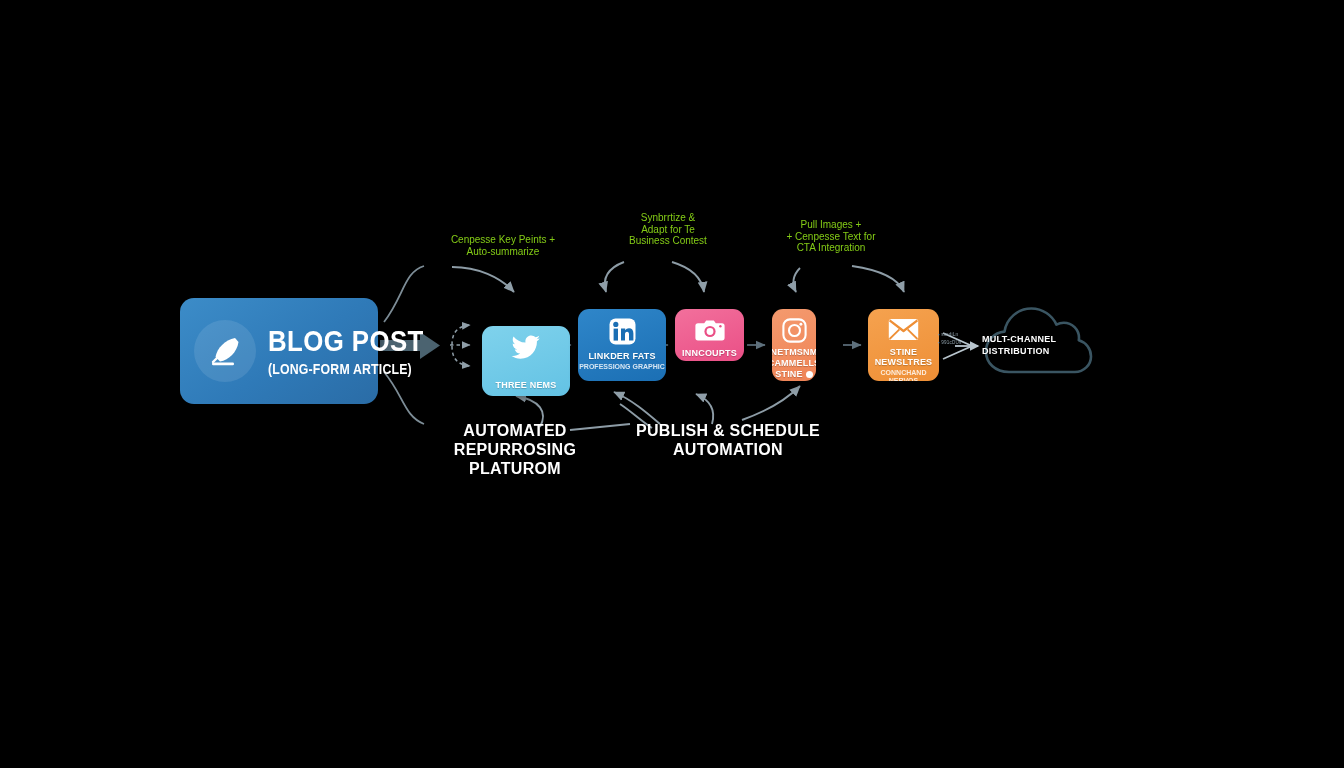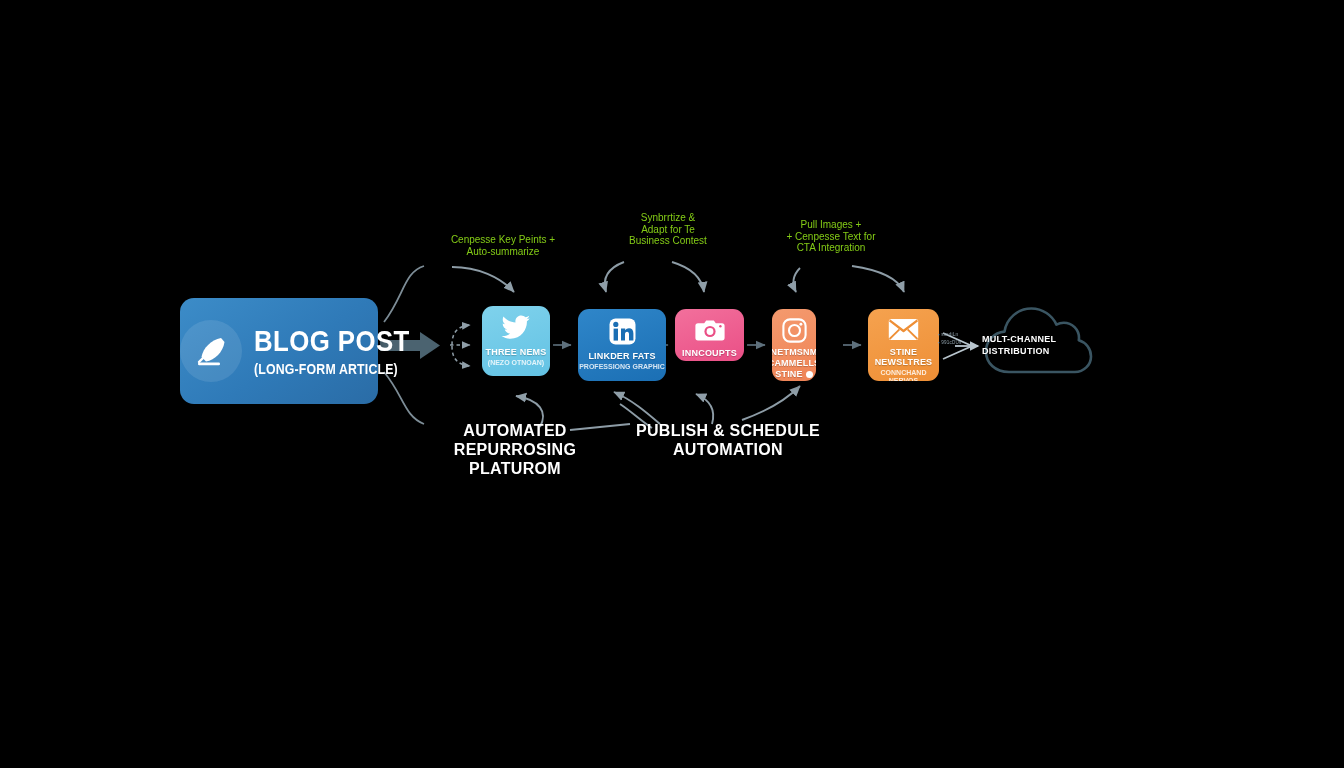--- a/index.html
+++ b/index.html
@@ -31,21 +31,21 @@
   
   .source-box {
     position: absolute;
     left: 180px; top: 298px;
     width: 198px; height: 106px;
     border-radius: 14px;
     background: linear-gradient(145deg, #3c8cc8 0%, #2f7ab8 55%, #2a6ca6 100%);
     box-shadow: 0 2px 10px rgba(0,0,0,0.55);
     display: flex;
     align-items: center;
-    padding-left: 0;
+    padding-left: 14px;
     box-sizing: border-box;
   }
   .source-icon-wrap {
     width: 62px; height: 62px;
     border-radius: 50%;
     background: rgba(255,255,255,0.10);
     display: flex; align-items: center; justify-content: center;
     flex: 0 0 auto;
   }
   .source-text { margin-left: 12px; }
@@ -97,22 +97,22 @@
   }
   .card .lbl-main { font-size: 9px; margin-top: 6px; }
   .card .lbl-sub {
     font-size: 7px;
     color: rgba(255,255,255,0.82);
     margin-top: 2px;
     font-weight: bold;
     text-align: center;
     line-height: 1.15;
   }
-  .card-tw { left: 482px; top: 306px; width: 68px; height: 70px;
-    background: linear-gradient(160deg,#7fd2ec 0%, #63c2e4 100%); }
+  .card-tw { left: 482px; top: 326px; width: 88px; height: 70px;
+    background: linear-gradient(160deg,#7fd2ec 0%, #63c2e4 100%); gap: 13px; }
   .card-li { left: 578px; top: 309px; width: 88px; height: 72px;
     background: linear-gradient(160deg,#2f86c9 0%, #1b6fb4 100%); }
   .card-pin { left: 675px; top: 309px; width: 69px; height: 52px;
     background: linear-gradient(160deg,#f2709c 0%, #ea4f86 100%); }
   .card-ig { left: 772px; top: 309px; width: 44px; height: 72px;
     background: linear-gradient(160deg,#f49a6e 0%, #ef8356 100%); }
   .card-em { left: 868px; top: 309px; width: 71px; height: 72px;
     background: linear-gradient(160deg,#f5a24f 0%, #ee8f36 100%); }
 
   .card-ig .lbl-main { margin-top: 4px; font-size: 9px; }

